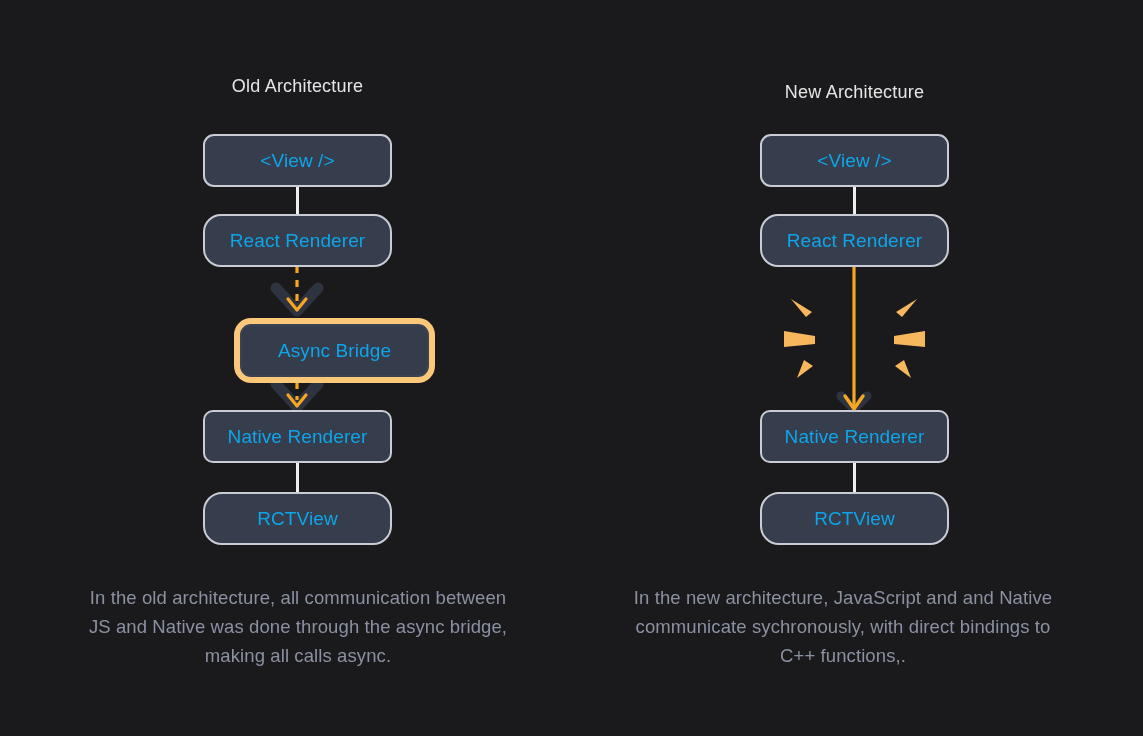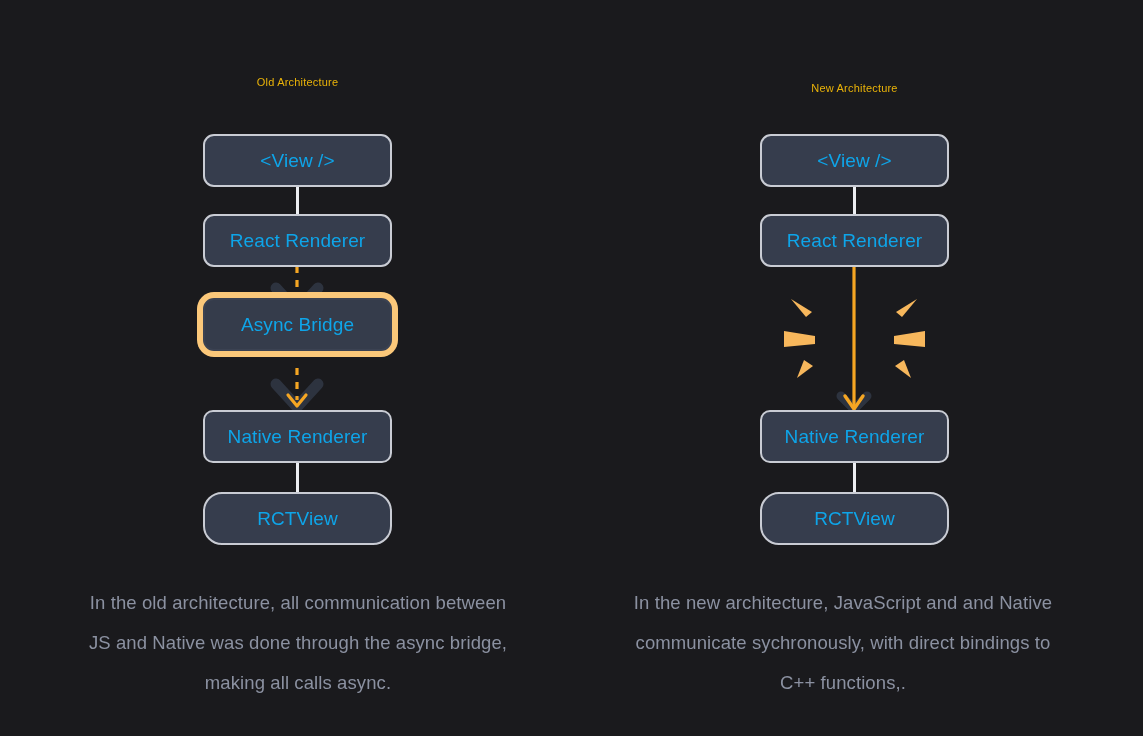--- a/index.html
+++ b/index.html
@@ -19,22 +19,22 @@
   .canvas {
     position: absolute;
     left: 0; top: 0;
     width: 1143px;
     height: 736px;
   }
 
   
   .col-title {
     position: absolute;
-    font-size: 11px;
-    color: #eab308;
+    font-size: 18px;
+    color: #e5e5e5;
     letter-spacing: 0.2px;
     white-space: nowrap;
     text-align: center;
   }
   #title-old  { left: 203px; top: 76px;  width: 189px; }
   #title-new  { left: 760px; top: 82px;  width: 189px; }
 
   
   .node {
     position: absolute;
@@ -57,22 +57,22 @@
     box-shadow: 0 0 0 6px #fbc87a;
     background: #353c4b;
   }
 
   
   .col-left  { left: 203px; }
   .col-right { left: 760px; }
 
   
   .row-view   { top: 134px; }
-  .row-react  { top: 214px; }
-  .row-bridge { top: 298px; }
+  .row-react  { top: 214px; border-radius: 18px; }
+  .row-bridge { top: 324px; margin-left: 37px; }
   .row-native { top: 410px; border-radius: 10px; }
   .row-rct    { top: 492px; border-radius: 19px; }
 
   
   .connector {
     position: absolute;
     width: 3px;
     background: #eceef2;
     z-index: 2;
   }
@@ -84,21 +84,21 @@
     width: 1143px;
     height: 736px;
     z-index: 3;
     pointer-events: none;
   }
 
   
   .caption {
     position: absolute;
     font-size: 18.5px;
-    line-height: 40px;
+    line-height: 29px;
     color: #8b91a1;
     text-align: center;
     letter-spacing: 0.1px;
   }
   #caption-old { left: 78px;  top: 583px; width: 440px; }
   #caption-new { left: 623px; top: 583px; width: 440px; }
 </style>
 </head>
 <body>
 

